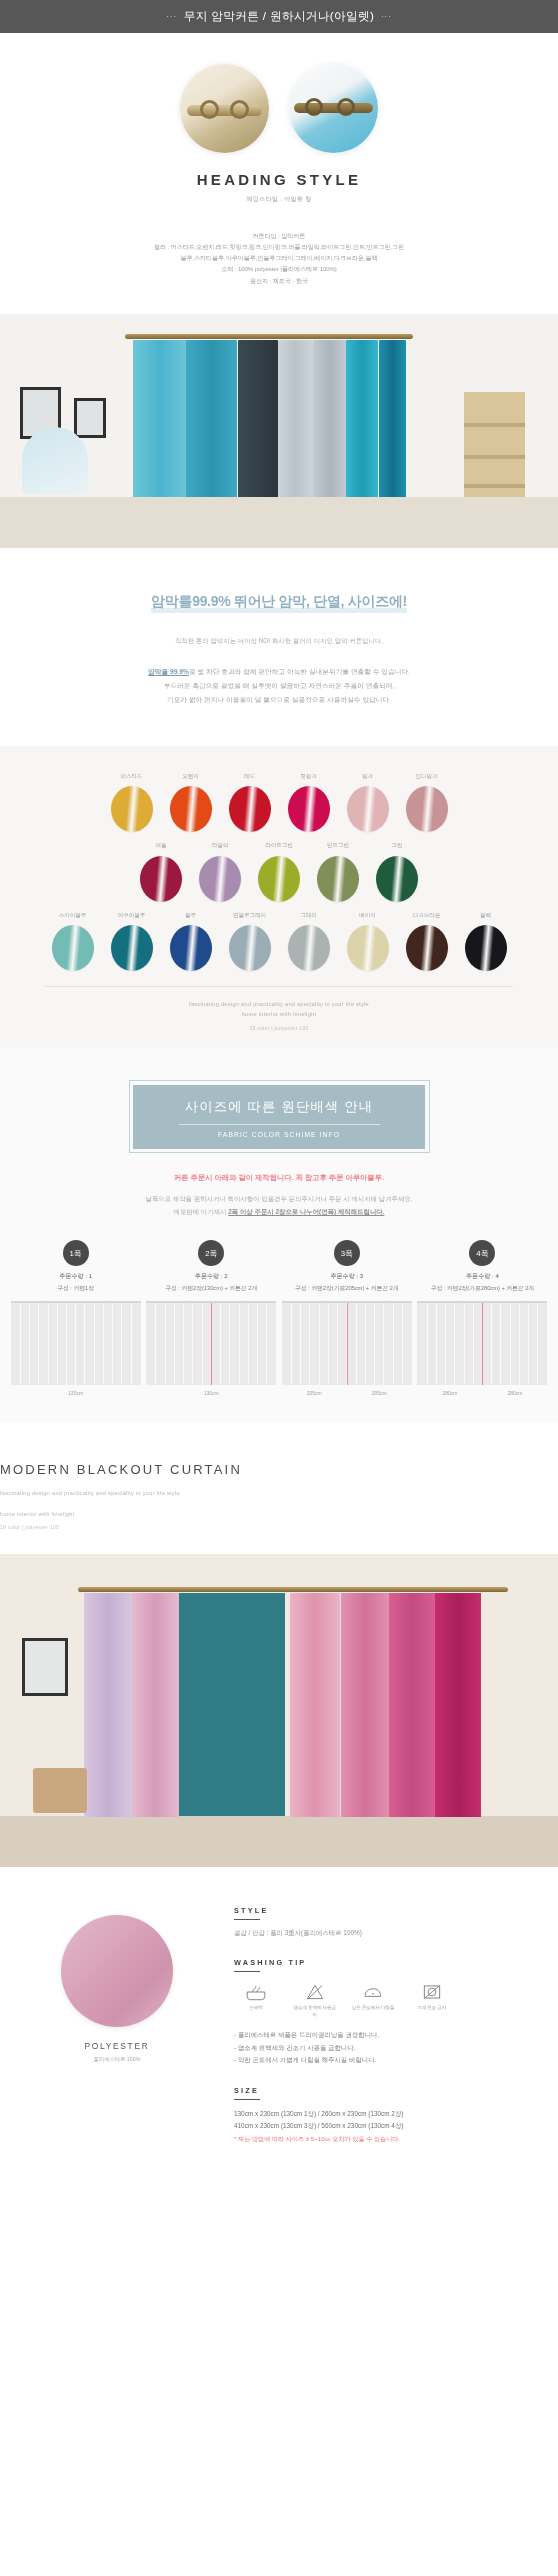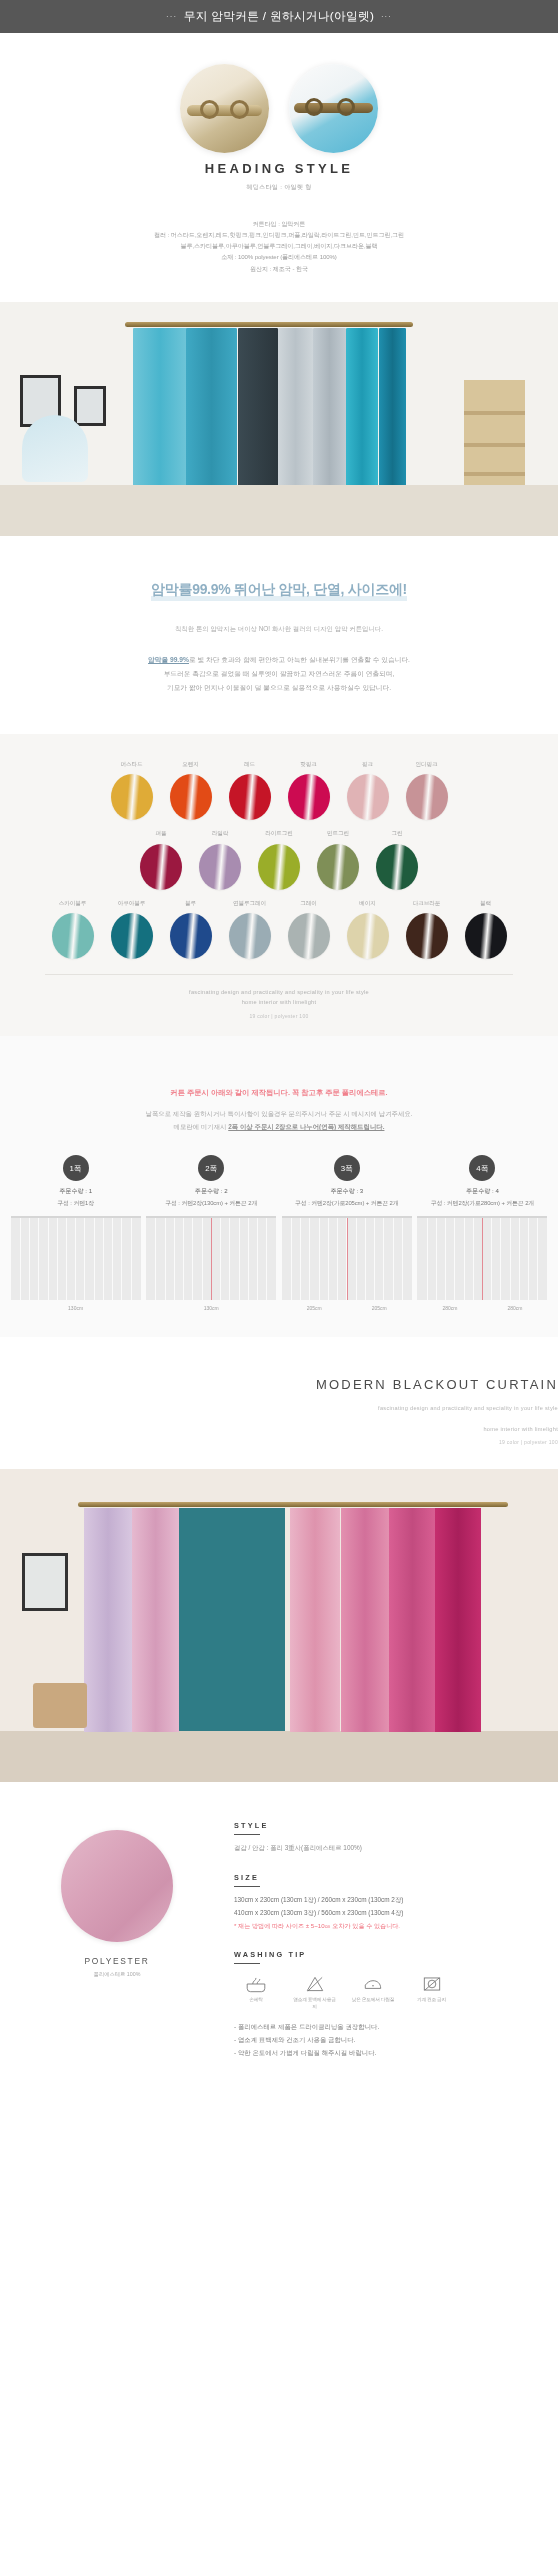--- a/index.html
+++ b/index.html
@@ -45,21 +45,21 @@
   .circ-b { background:linear-gradient(150deg,#fbfbfb 0%,#eef3f5 40%,#7ec8dd 58%,#55b6d4 100%); }
   .circ-b .rod{
     position:absolute; left:6%; top:44%; width:88%; height:10px; border-radius:5px;
     background:linear-gradient(180deg,#a68a56,#6d5830);
   }
   .circ-b .ring{
     position:absolute; top:38%; width:18px; height:18px; border-radius:50%;
     border:3.3px solid #6b5730;
   }
   .heading-title {
-    margin-top:8px; font-size:13px; letter-spacing:3.3px; color:#3a3a3a; font-weight:600;
+    margin-top:18px; font-size:15px; letter-spacing:3.3px; color:#3a3a3a; font-weight:600;
   }
   .heading-sub { margin-top:6.7px; font-size:6.1px; color:#9a9a9a; letter-spacing:0.3px; }
 
   .spec-list { margin-top:26px; text-align:center; line-height:1.85; font-size:6.1px; color:#9d9d9d; }
   .spec-list div { letter-spacing:-0.1px; }
 
   
   .photo-room {
     margin:22px 0 0; width:558px; height:234px; position:relative; overflow:hidden;
     background:linear-gradient(180deg,#f1f0ec,#e8e7e2);
@@ -133,21 +133,21 @@
   .panel .cfg { font-size:5.9px; color:#7e7e7e; margin-bottom:7.8px; letter-spacing:-0.1px; }
   .panel .fig {
     height:84px; background:#eaeaea; border-top:2.2px solid #d6d6d6;
     position:relative; display:flex; align-items:flex-end; overflow:hidden;
   }
   .panel .fig .pleat { position:absolute; top:0; bottom:0; width:0.6px; background:rgba(255,255,255,.75); }
   .panel .fig .divider { position:absolute; top:0; bottom:0; width:0.6px; background:#e38b95; }
   .panel .scal { display:flex; justify-content:space-around; margin-top:4.5px; font-size:5px; color:#a0a0a0; }
 
   
-  .mbc { text-align:right; padding:40px 0 23.4px; background:#fff; }
+  .mbc { text-align:left; padding:40px 0 23.4px; background:#fff; }
   .mbc h2 { font-size:13px; color:#4b4b4b; letter-spacing:2.2px; font-weight:400; }
   .mbc .en { margin-top:11px; font-size:5.6px; color:#b6b6b6; letter-spacing:0.3px; line-height:1.9; }
   .mbc .en2 { margin-top:4.5px; font-size:5px; color:#c4c4c4; letter-spacing:0.3px; }
 
   .photo-pink { width:558px; height:313px; position:relative; overflow:hidden; background:#efe9e2; }
   .pk-wall{ position:absolute; inset:0; background:#f0eae3; }
   .pk-door{ position:absolute; left:162px; top:39px; width:123px; bottom:50px; background:#2f7c86; }
   .pk-floor{ position:absolute; left:0; right:0; bottom:0; height:51px; background:#d9cfc1; }
   .pk-rail{ position:absolute; left:78px; right:50px; top:33px; height:5px; border-radius:2.8px;
             background:linear-gradient(180deg,#bfa269,#7e6836); }
@@ -338,23 +338,30 @@
         </div>
       </div>
     <div class="swatch-foot">
       <div class="en">fascinating design and practicality and speciality in your life style</div>
       <div class="en">home interior with limelight</div>
       <div class="en2">19 color | polyester 100</div>
     </div>
   </div>
 
   <div class="scheme-sec">
+    <div class="scheme-hd">
+      <div class="scheme-hd-in">
+        <h3>사이즈에 따른 원단배색 안내</h3>
+        <div class="sep"></div>
+        <div class="en">FABRIC COLOR SCHIME INFO</div>
+      </div>
+    </div>
 
     <div class="notice">
-      <div class="red">커튼 주문시 아래와 같이 제작됩니다. 꼭 참고후 주문 폴리에스테르.</div>
+      <div class="red">커튼 주문시 아래와 같이 제작됩니다. 꼭 참고후 주문 아쿠아블루.</div>
       <div class="gray">
         <div>낱폭으로 제작을 원하시거나 특이사항이 있을경우 문의주시거나 주문 시 메시지에 남겨주세요.</div>
         <div>
           <span>메모란에 미기재시 </span><u>2폭 이상 주문시 2장으로 나누어(연폭) 제작해드립니다.</u>
         </div>
       </div>
     </div>
 
     <div class="panels" id="panels">
         <div class="panel">
@@ -487,30 +494,20 @@
         <div class="s">폴리에스테르 100%</div>
       </div>
     </div>
 
     <div class="info-right">
       <h4>STYLE</h4>
       <div class="ul"></div>
       <div class="line">겉감 / 안감 : 폴리 3重사(폴리에스테르 100%)</div>
 
       <div class="blk">
-        <h4>SIZE</h4>
-        <div class="ul"></div>
-        <div class="size-lines">
-          <div>130cm x 230cm (130cm 1장) / 260cm x 230cm (130cm 2장)</div>
-          <div>410cm x 230cm (130cm 3장)  / 560cm x 230cm (130cm 4장)</div>
-        </div>
-        <div class="size-note">* 재는 방법에 따라 사이즈 ± 5~10㎝ 오차가 있을 수 있습니다.</div>
-      </div>
-
-      <div class="blk">
         <h4>WASHING TIP</h4>
         <div class="ul"></div>
         <div class="wash-icons">
           <div class="wash-i">
             <svg width="22" height="18" viewBox="0 0 40 32">
               <path d="M4 16h32v8a6 6 0 0 1-6 6H10a6 6 0 0 1-6-6z" fill="none" stroke="#777" stroke-width="1.6"></path>
               <path d="M14 16c0-6 6-6 6-11" fill="none" stroke="#777" stroke-width="1.6"></path>
               <path d="M22 16c0-5 5-5 5-9" fill="none" stroke="#777" stroke-width="1.6"></path>
             </svg>
             <div class="lbl">손세탁</div>
@@ -539,17 +536,27 @@
             </svg>
             <div class="lbl">기계 건조 금지</div>
           </div>
         </div>
         <div class="wash-notes">
           <div>- 폴리에스테르 제품은 드라이클리닝을 권장합니다.</div>
           <div>- 염소계 표백제와 건조기 사용을 금합니다.</div>
           <div>- 약한 온도에서 가볍게 다림질 해주시길 바랍니다.</div>
         </div>
       </div>
+
+      <div class="blk">
+        <h4>SIZE</h4>
+        <div class="ul"></div>
+        <div class="size-lines">
+          <div>130cm x 230cm (130cm 1장) / 260cm x 230cm (130cm 2장)</div>
+          <div>410cm x 230cm (130cm 3장)  / 560cm x 230cm (130cm 4장)</div>
+        </div>
+        <div class="size-note">* 재는 방법에 따라 사이즈 ± 5~10㎝ 오차가 있을 수 있습니다.</div>
+      </div>
     </div>
   </div>
 
 </div>
 
 
 </body></html>

